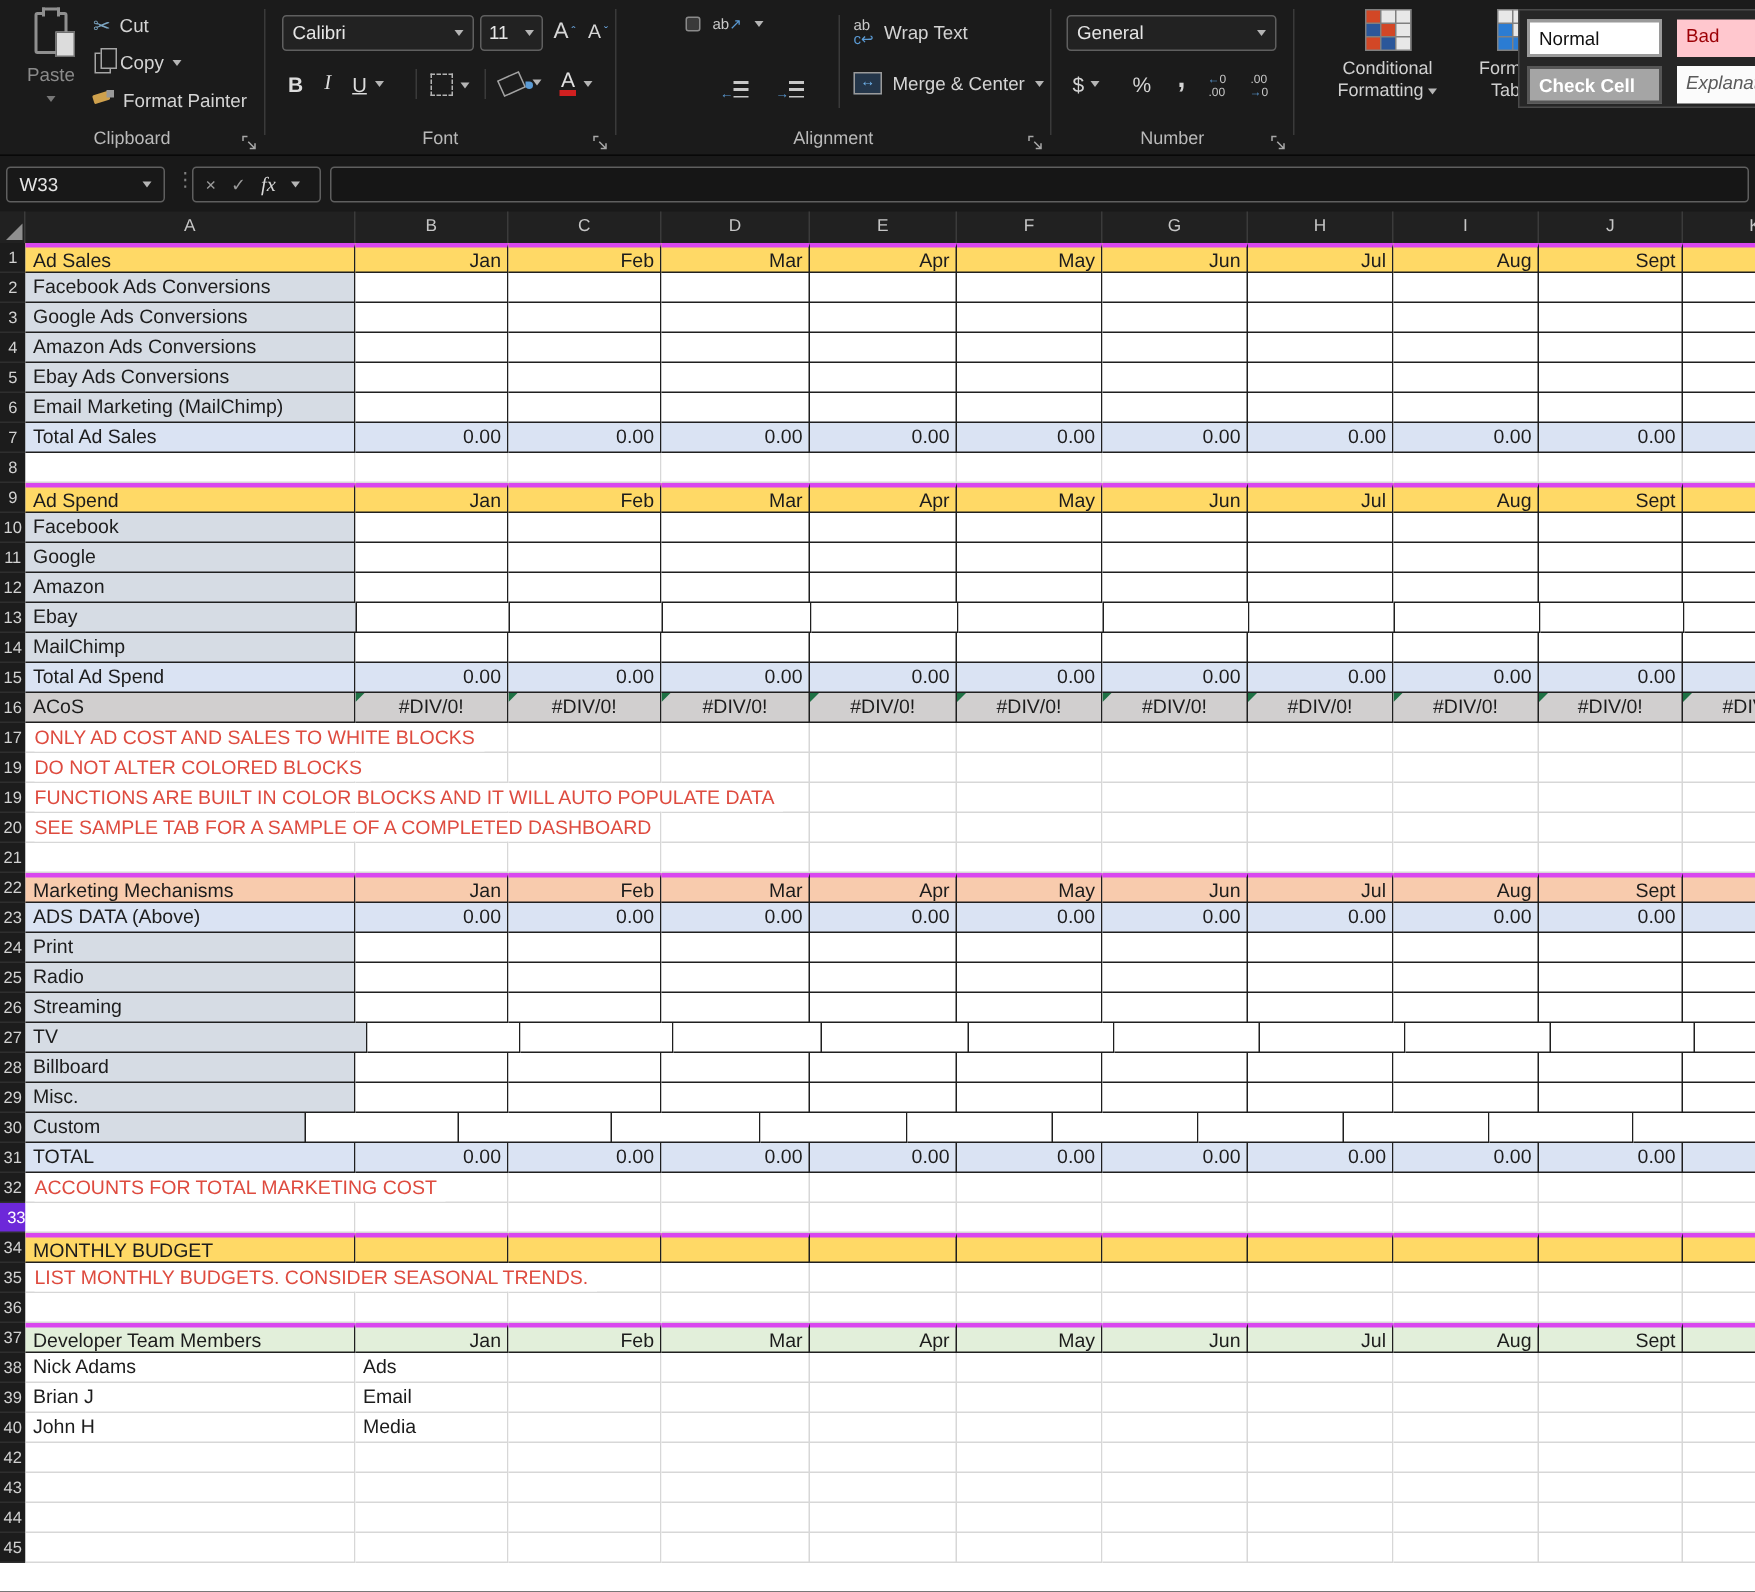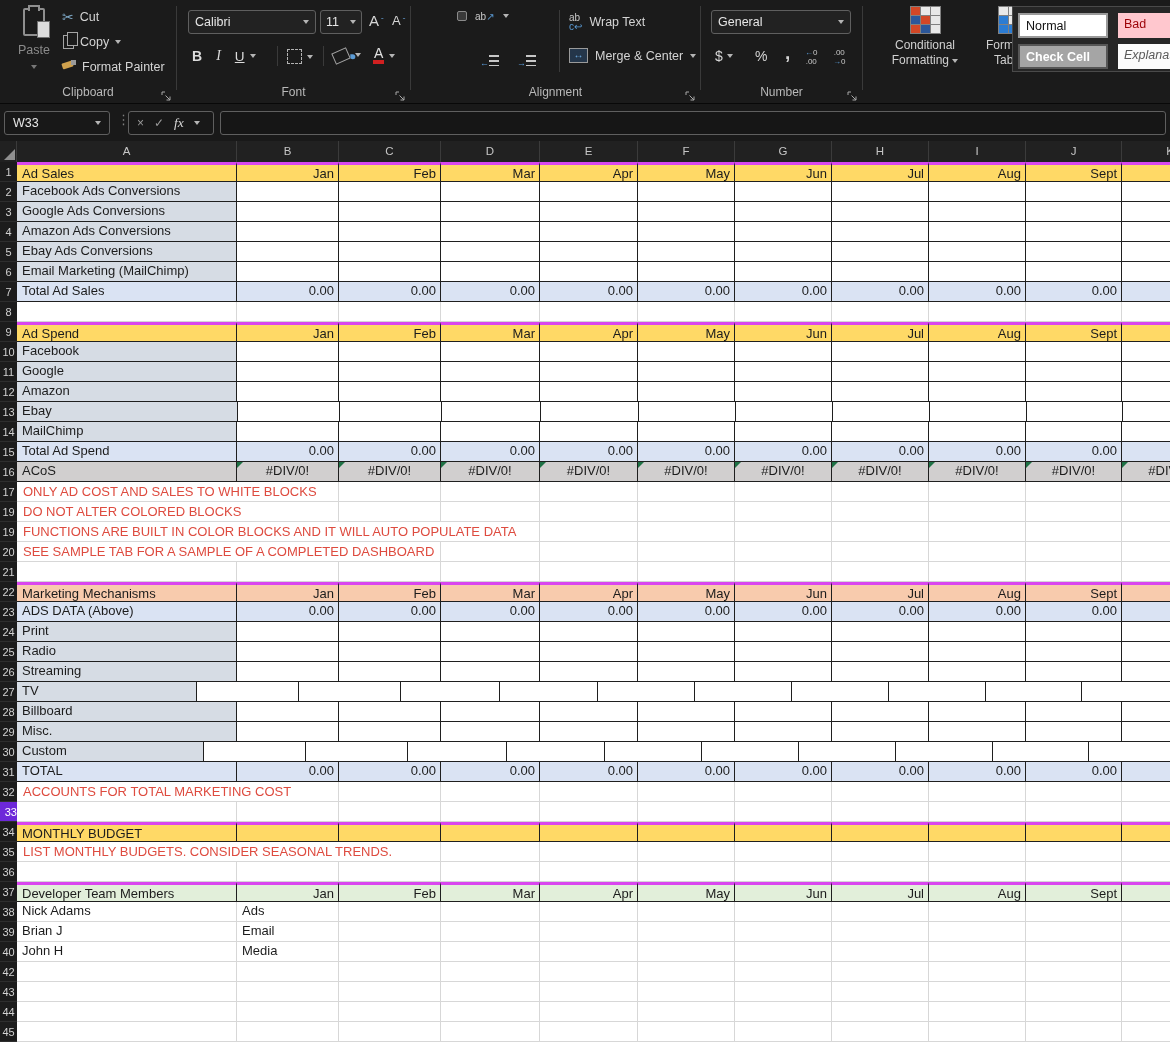--- a/index.html
+++ b/index.html
@@ -685,21 +685,21 @@
       <div class="cell dark white" style="width: 98px;"></div>
       <div class="cell dark white" style="width: 97px;"></div>
       <div class="cell dark white" style="width: 97px;"></div>
       <div class="cell dark white" style="width: 97px;"></div>
       <div class="cell dark white" style="width: 97px;"></div>
       <div class="cell dark white" style="width: 96px;"></div>
       <div class="cell dark white" style="width: 97px;"></div>
     </div>
     <div class="grow t-item">
       <div class="rh">27</div>
-      <div class="cell dark lab left" style="width: 180px;">TV</div>
+      <div class="cell dark lab left" style="width: 228px;">TV</div>
       <div class="cell dark white" style="width: 102px;"></div>
       <div class="cell dark white" style="width: 102px;"></div>
       <div class="cell dark white" style="width: 99px;"></div>
       <div class="cell dark white" style="width: 98px;"></div>
       <div class="cell dark white" style="width: 97px;"></div>
       <div class="cell dark white" style="width: 97px;"></div>
       <div class="cell dark white" style="width: 97px;"></div>
       <div class="cell dark white" style="width: 97px;"></div>
       <div class="cell dark white" style="width: 96px;"></div>
       <div class="cell dark white" style="width: 97px;"></div>

